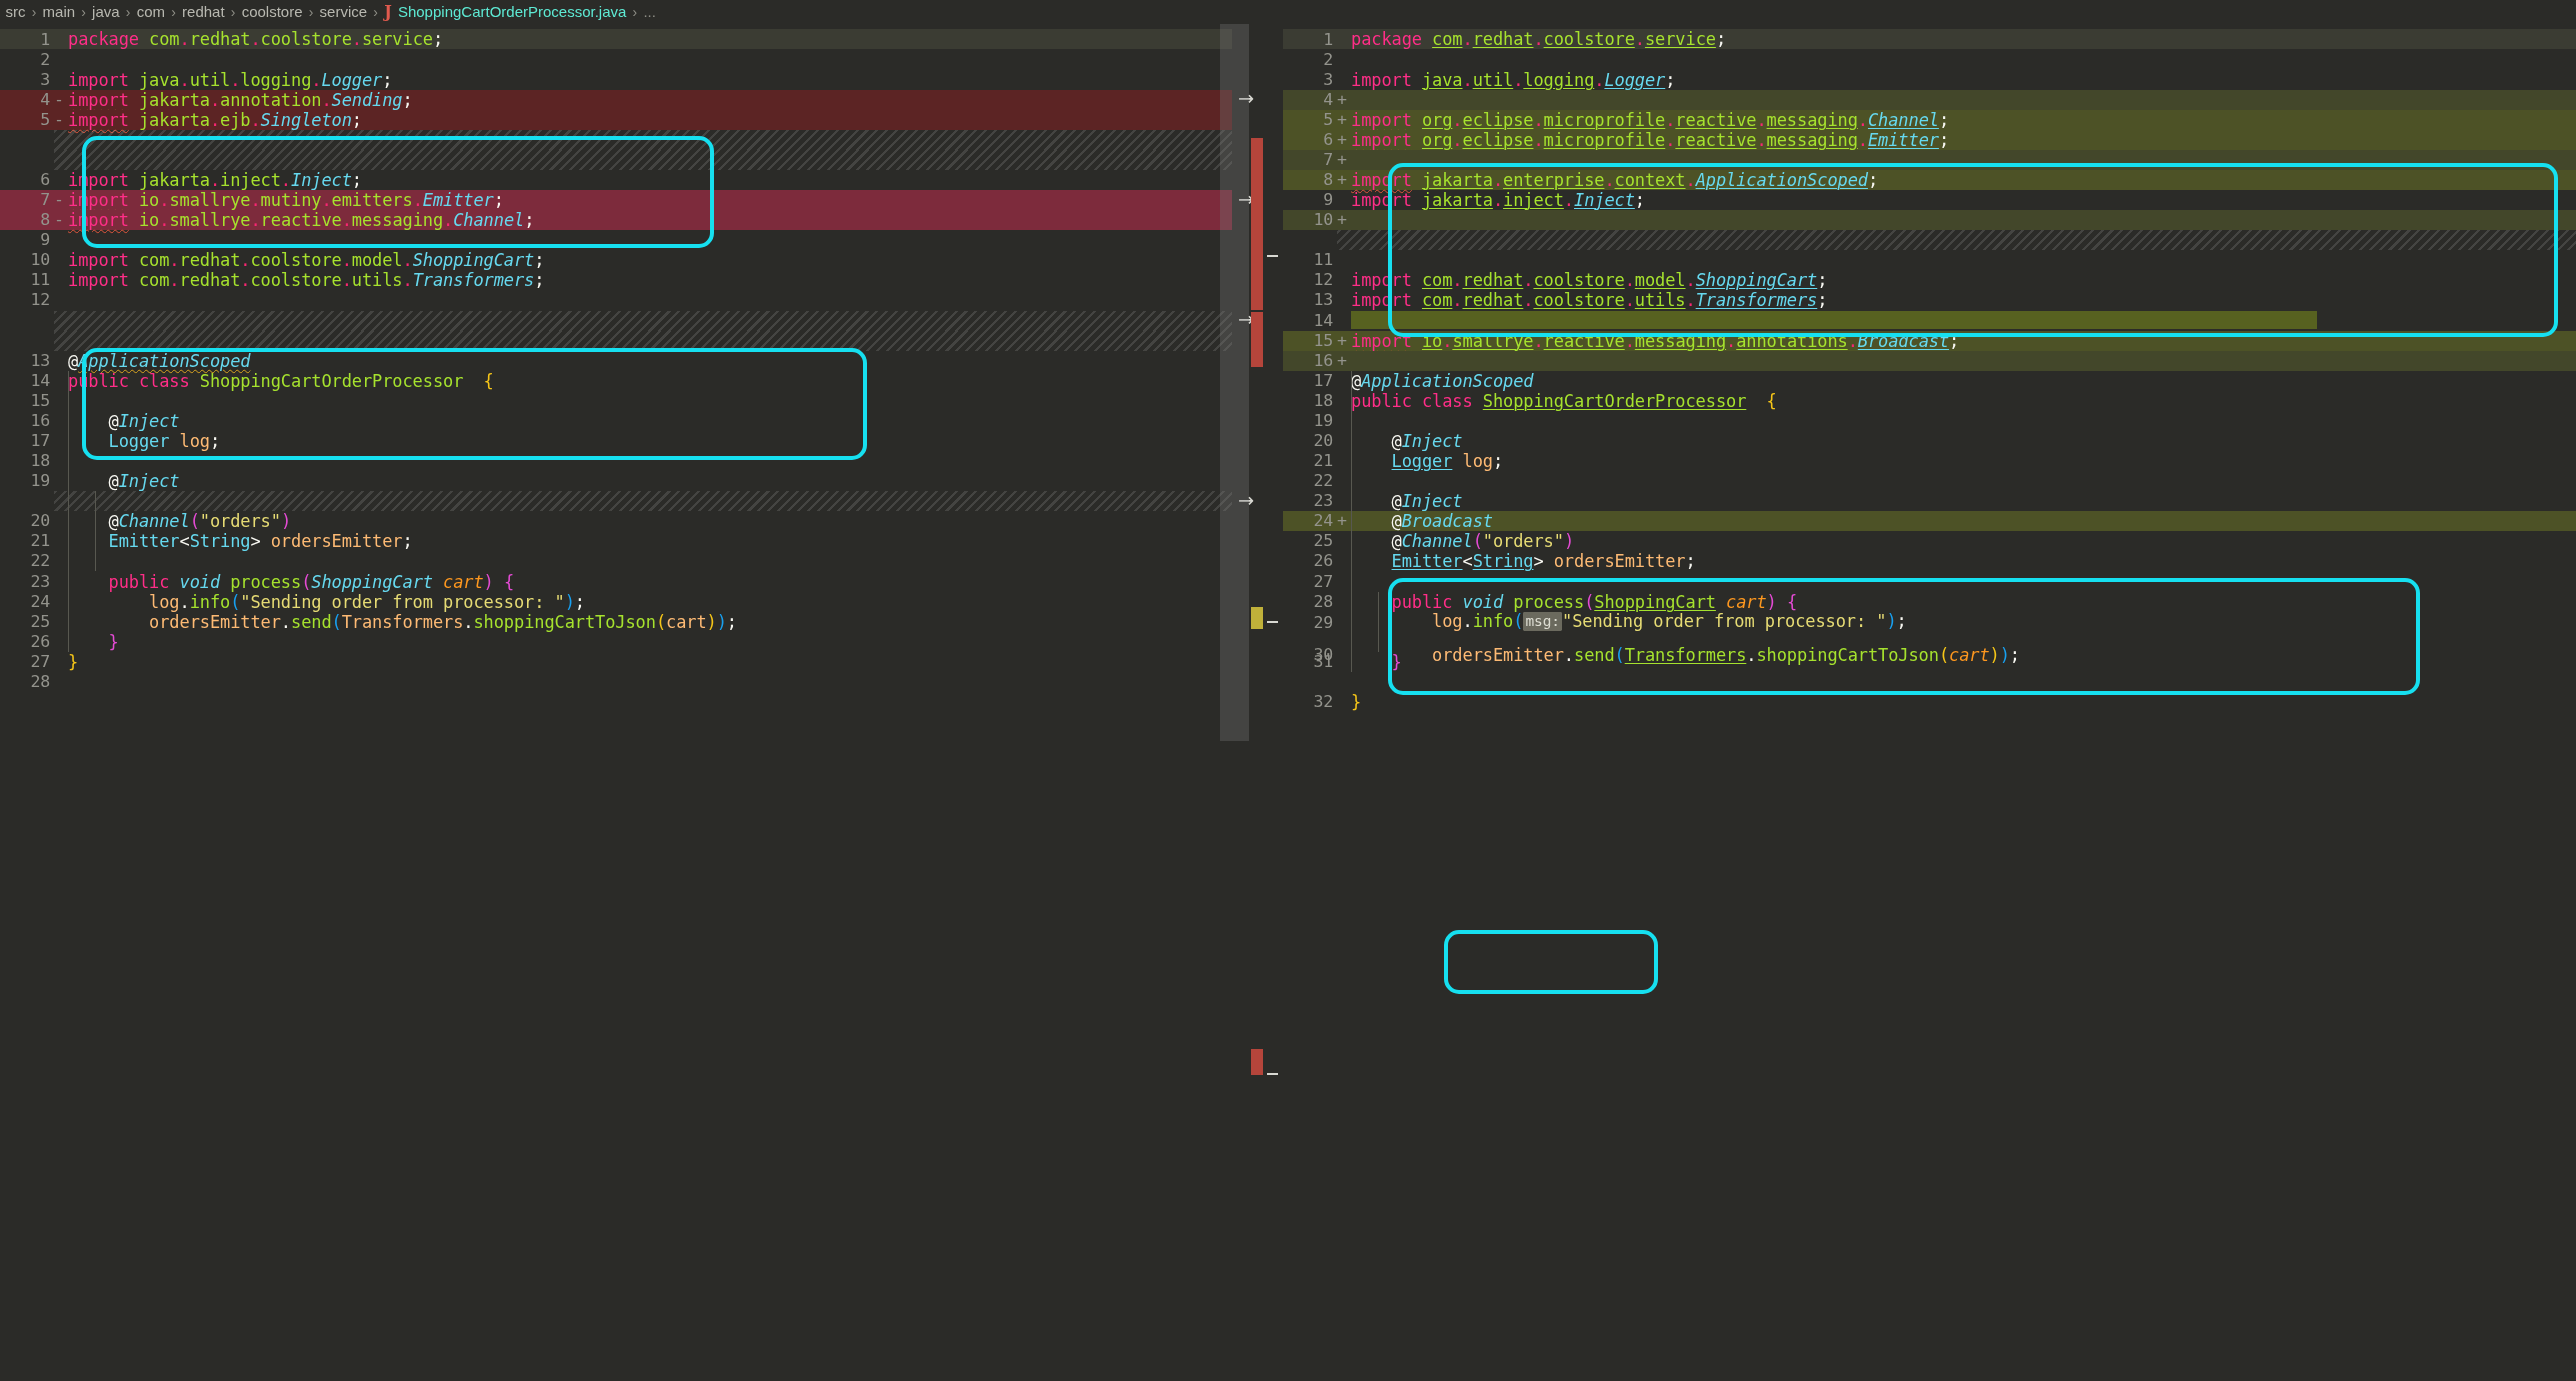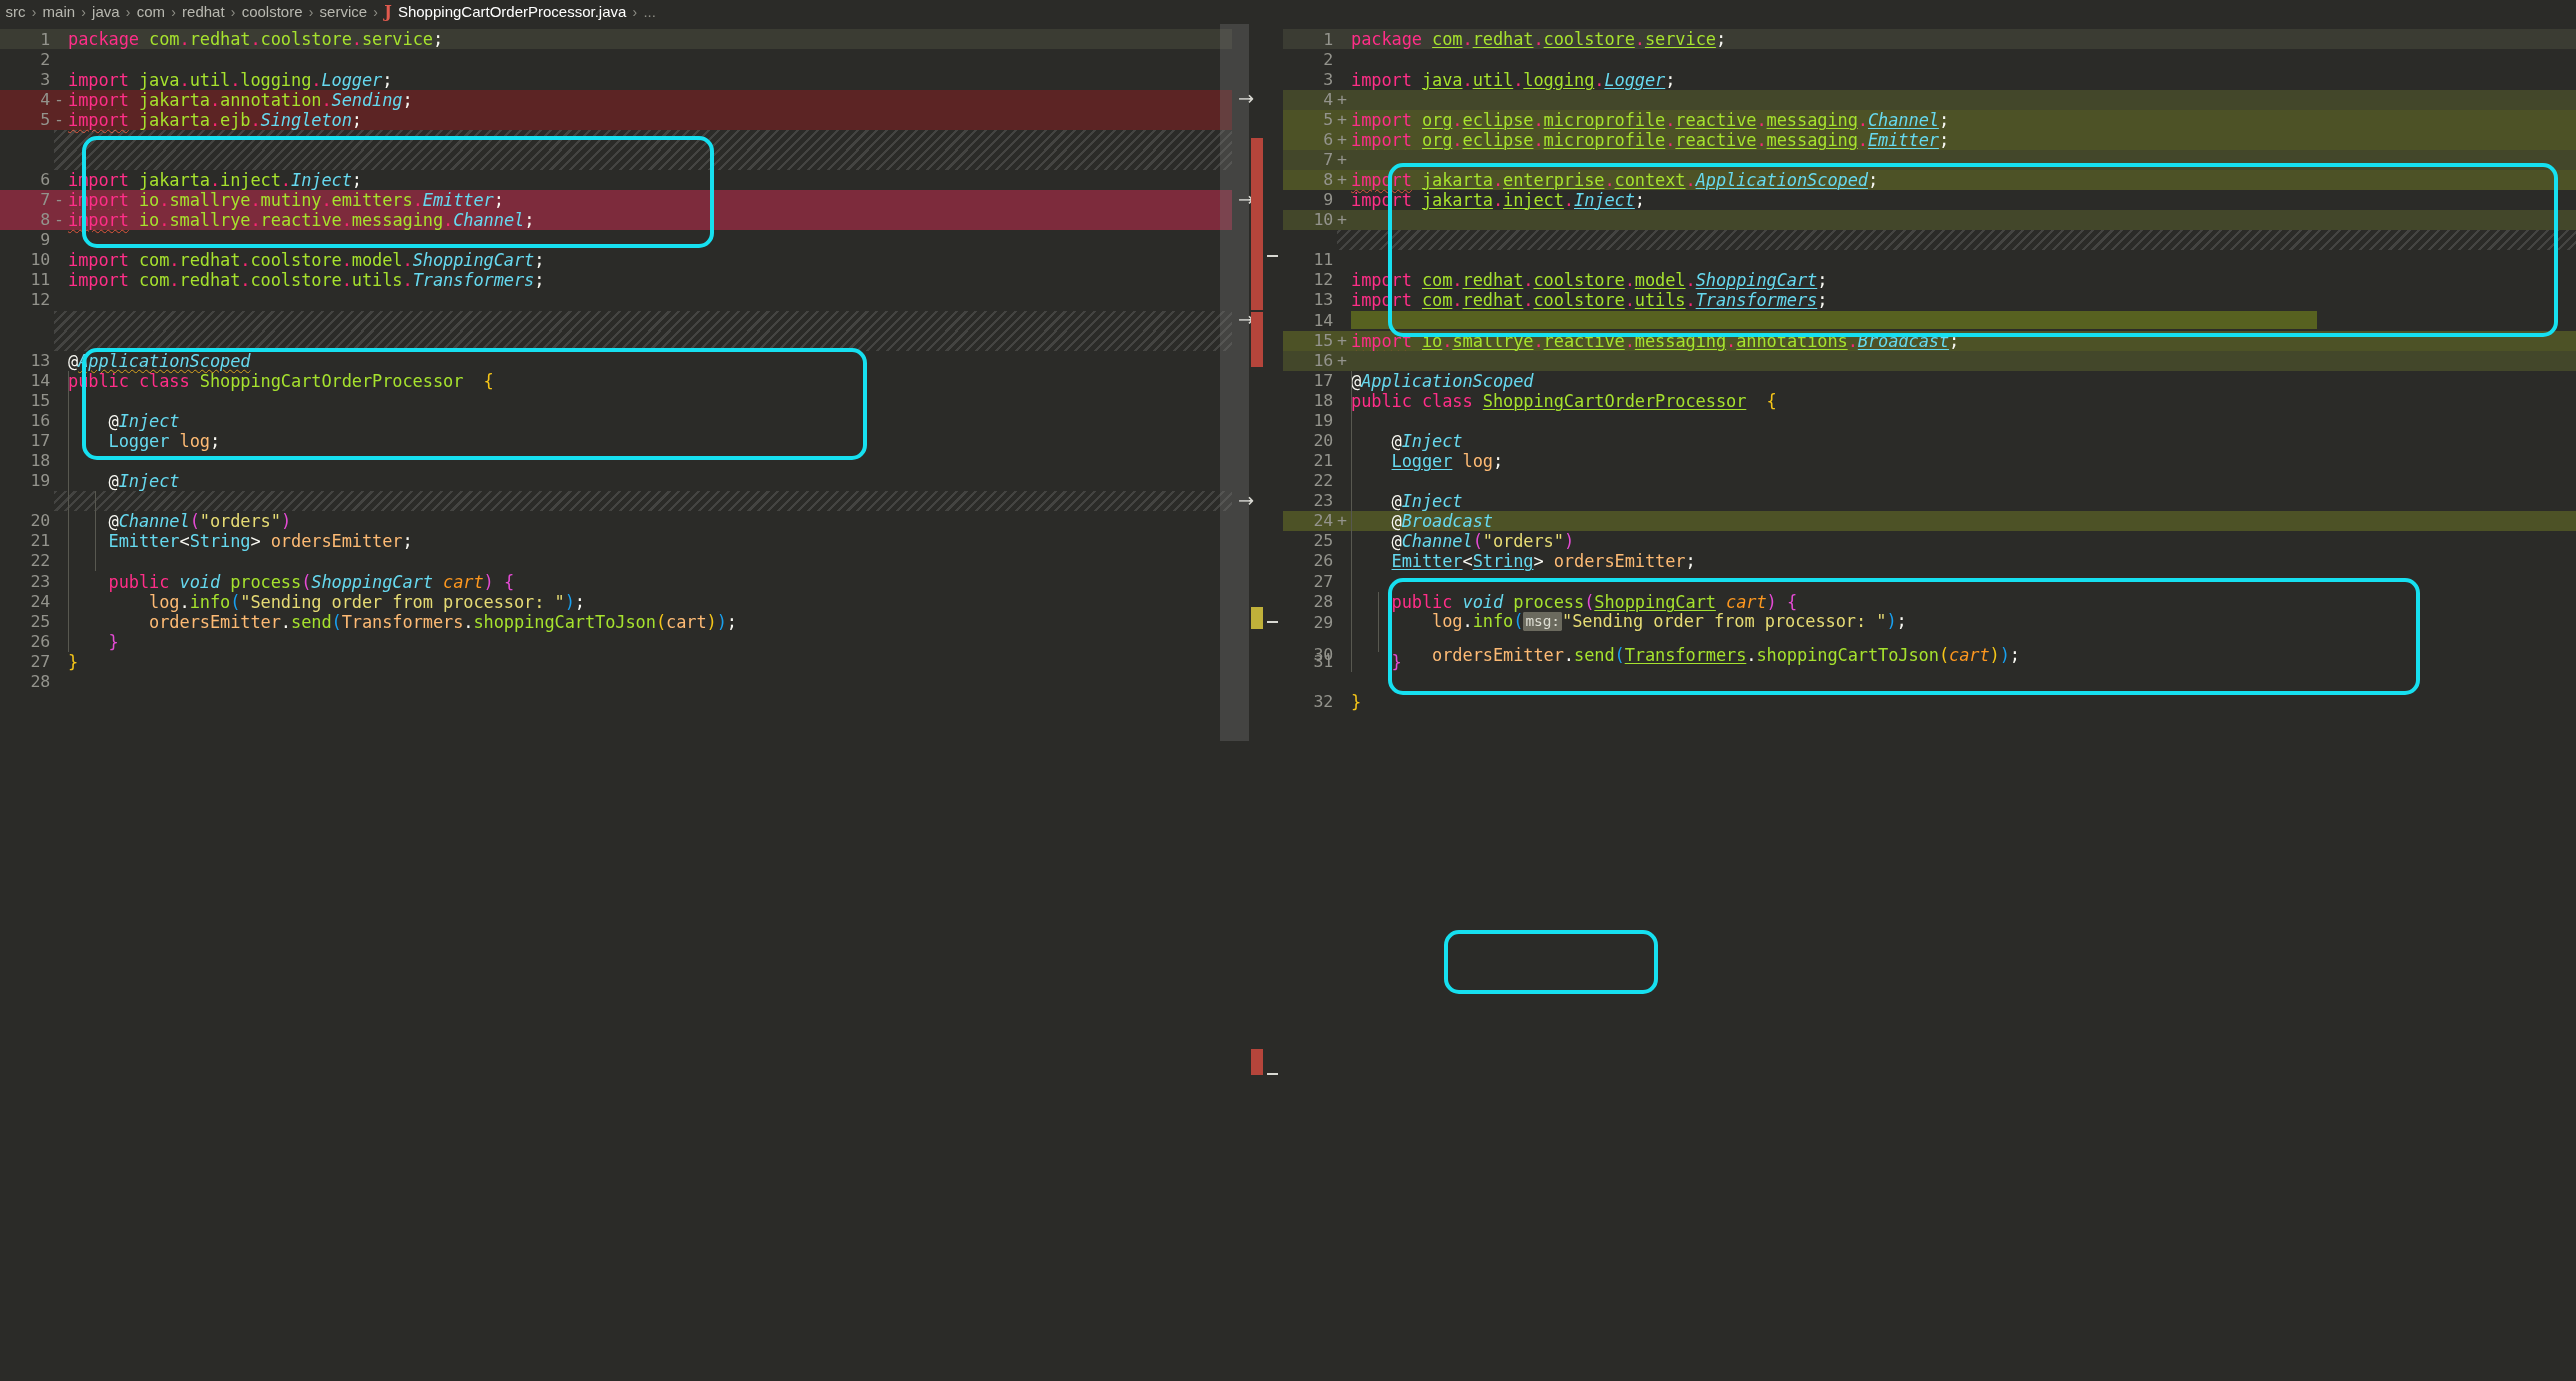--- a/index.html
+++ b/index.html
@@ -15,21 +15,21 @@
   .breadcrumb {
     position:absolute; top:0; left:0; width:2576px; height:23.5px;
     background:#2b2b28; display:flex; align-items:center;
     padding-left:5.5px; font-family:"Liberation Sans",sans-serif;
     font-size:15px; color:#b6b6ae; white-space:nowrap; overflow:hidden;
   }
   .bc-item { color:#b8b8b0; }
   .bc-sep { color:#8e8e86; margin:0 6.2px; font-size:14px; }
   .bc-jicon { color:#e05a4e; font-weight:bold; margin-right:6.2px; font-size:16px;
               font-family:"DejaVu Serif",serif; }
-  .bc-file { color:#ffffff; }
+  .bc-file { color:#5eead4; }
   .bc-dots { color:#8e8e86; }
 
   
   .pane { position:absolute; top:23.5px; height:1358px; overflow:hidden; }
   #paneLeft  { left:0;    width:1232px; background:#2b2b28; }
   #paneRight { left:1283px; width:1293px; background:#2b2b28; }
 
   .codeArea { position:absolute; top:0; left:0; right:0; bottom:0; }
 
   

